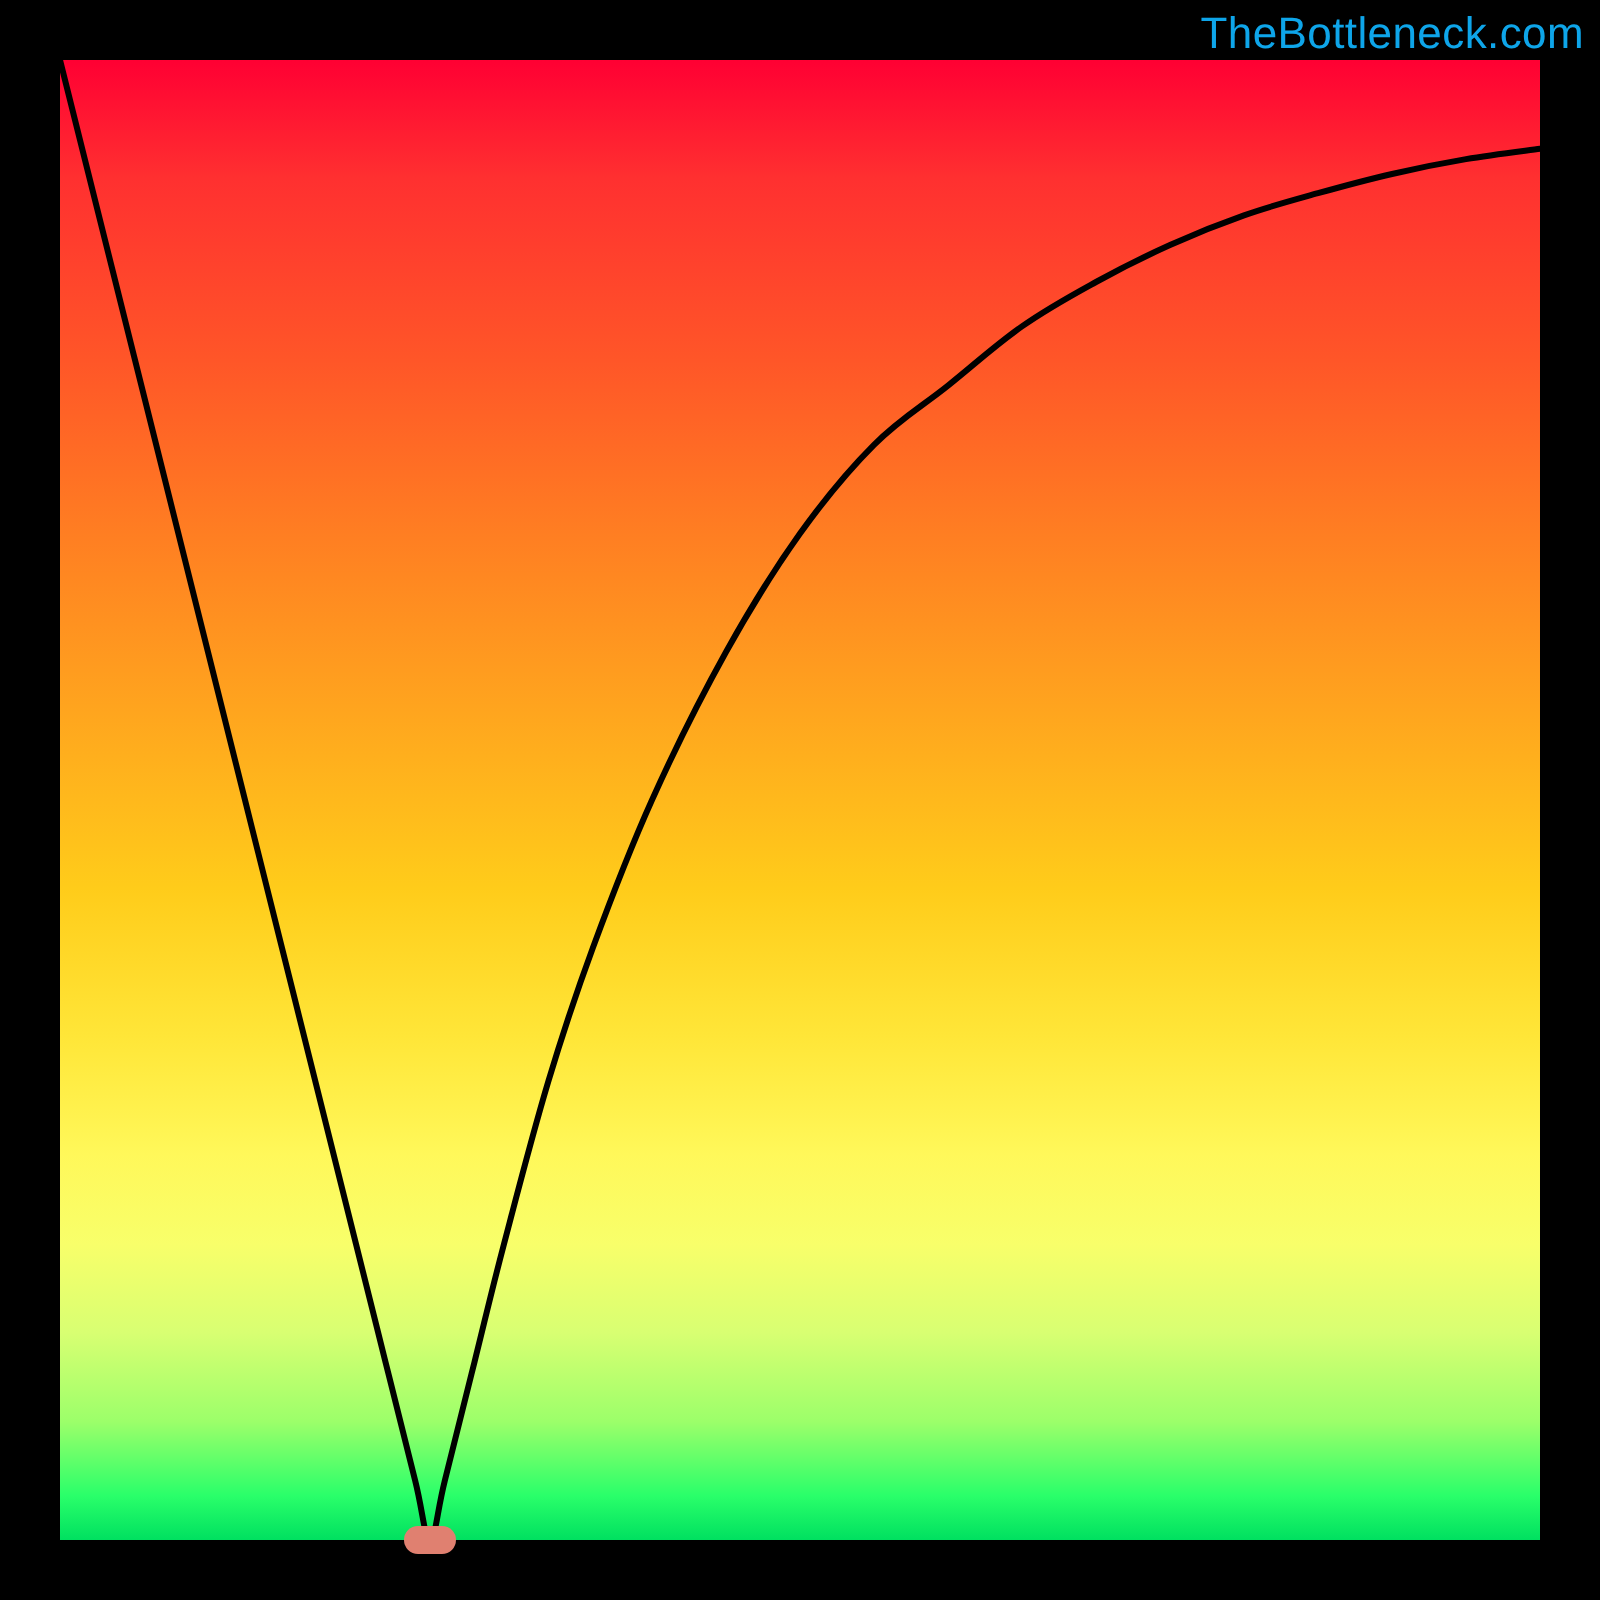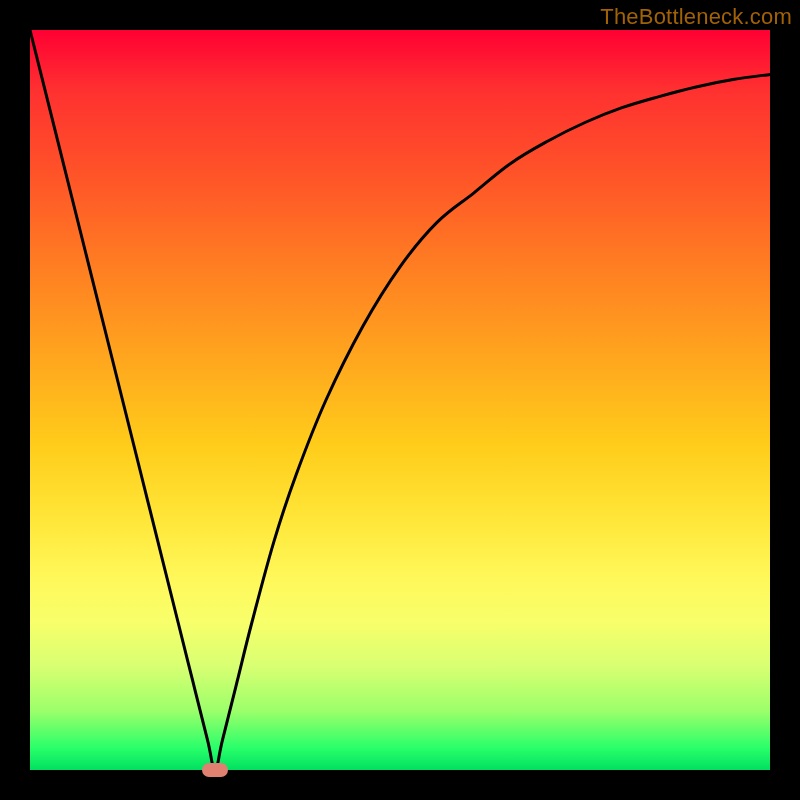--- a/index.html
+++ b/index.html
@@ -35,21 +35,21 @@
         #f8ff6a 80%,
         #d8ff72 86%,
         #9cff6a 92%,
         #2aff6a 97%,
         #00e060 100%);
   }
   .watermark {
     position: absolute;
     top: 4px;
     right: 8px;
-    color: #a16207;
+    color: #0ea5e9;
     font-size: 22px;
     font-weight: 500;
     letter-spacing: 0.2px;
     user-select: none;
   }
   .curve-svg {
     position: absolute;
     left: 30px;
     top: 30px;
     width: 740px;

